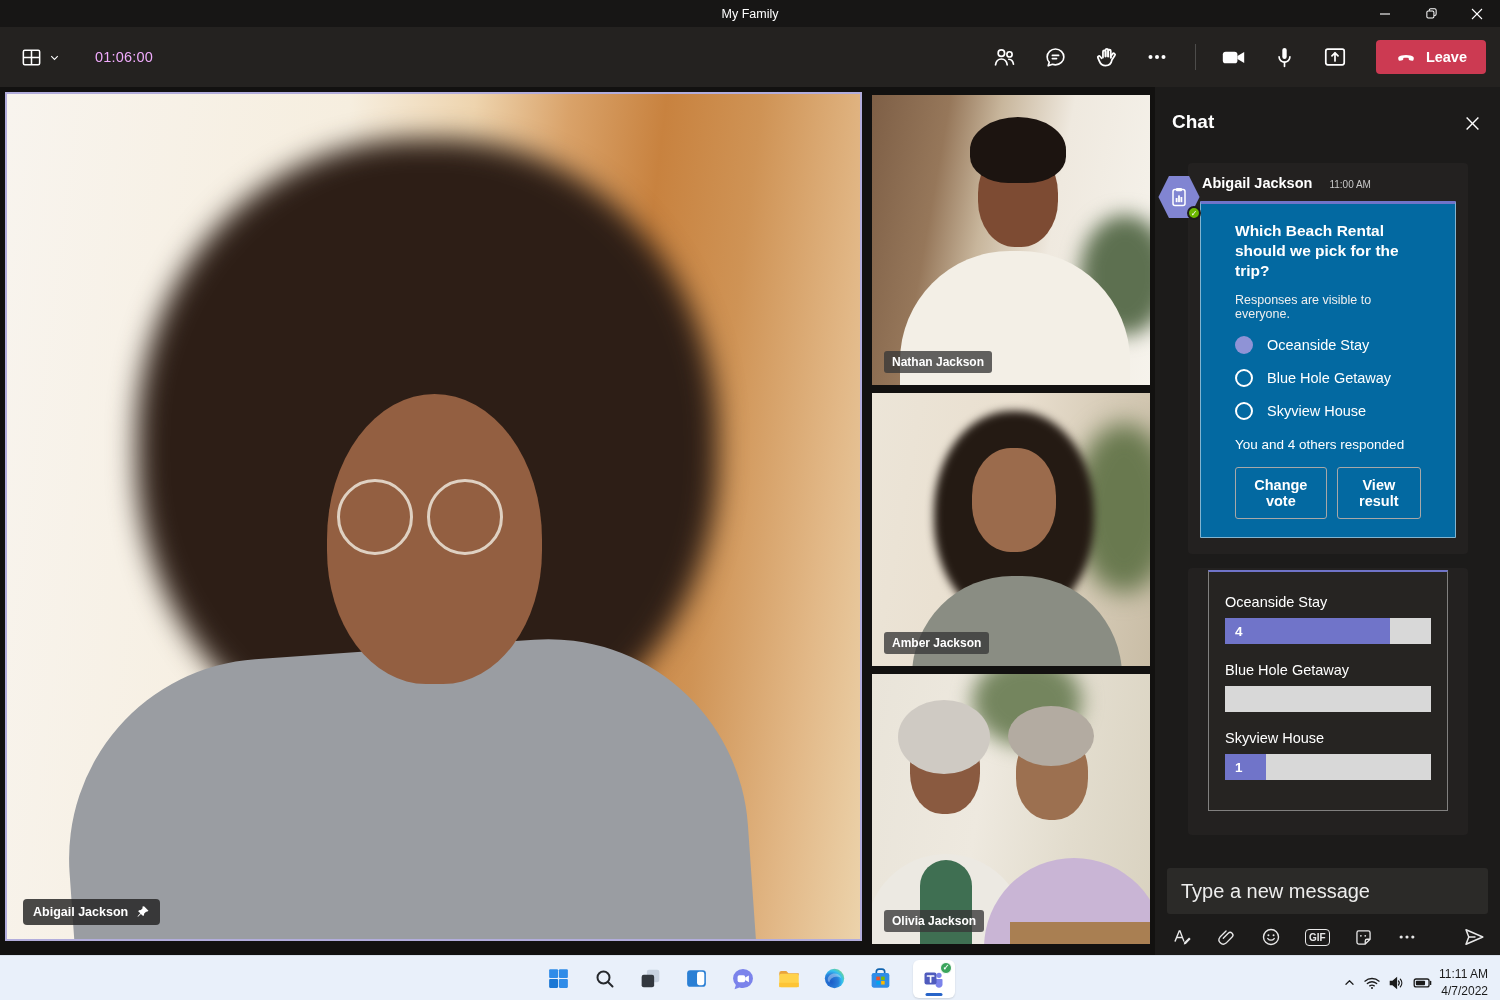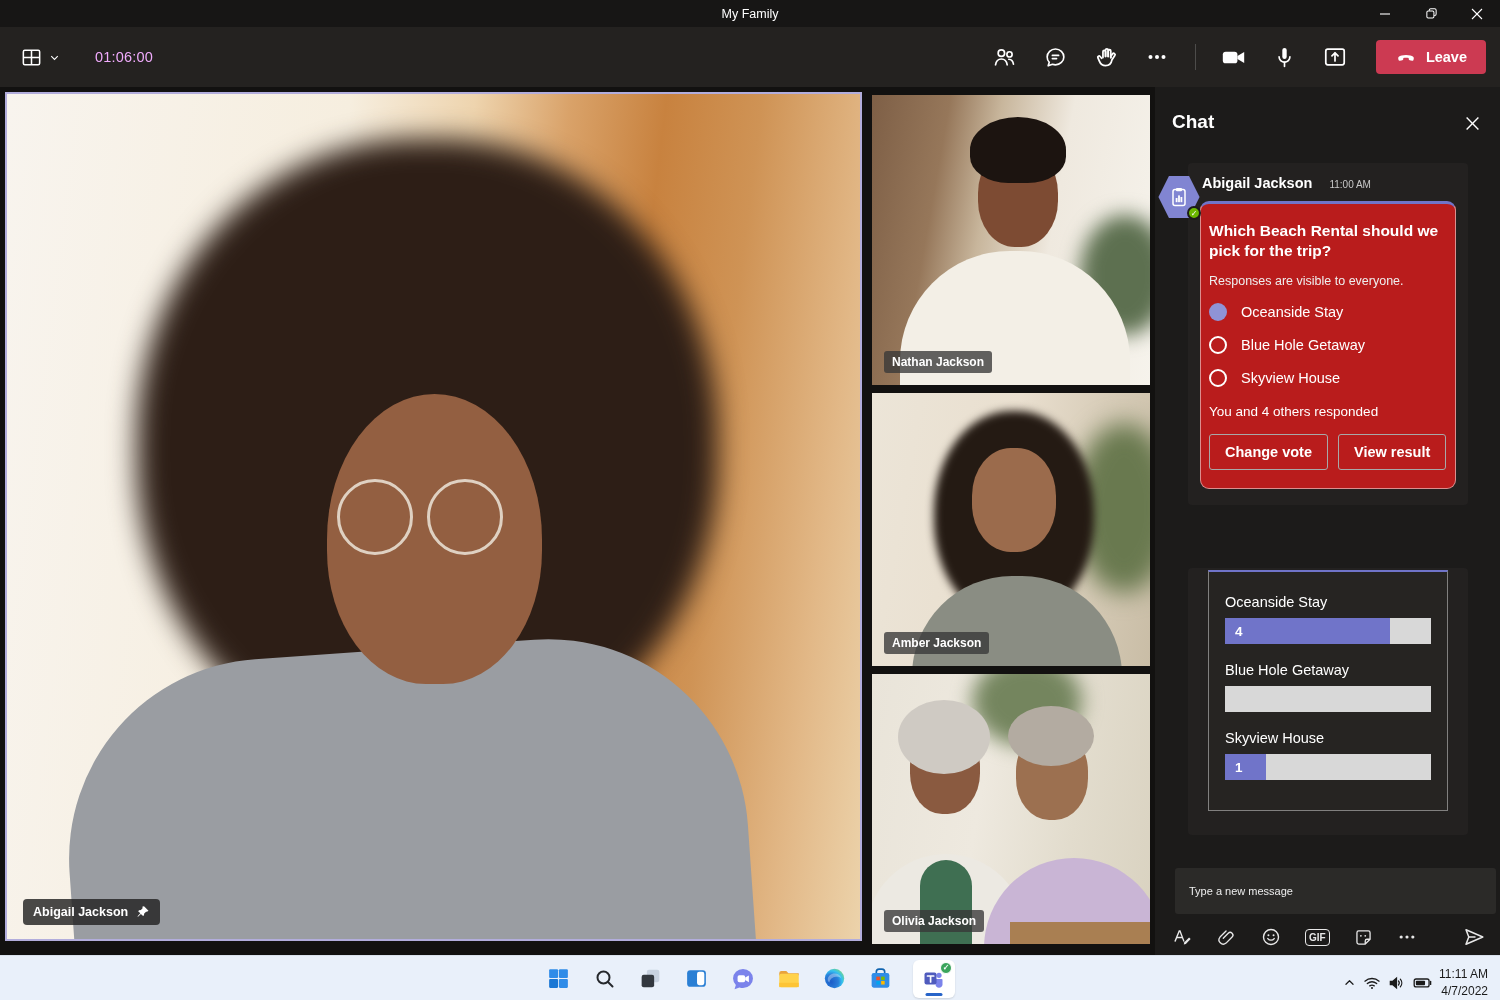--- a/index.html
+++ b/index.html
@@ -87,22 +87,22 @@
   .presence { position:absolute; right:-1px; bottom:-1px; width:14px; height:14px; background:#6bb700;
     border:2px solid #1c1b1a; border-radius:50%; display:flex; align-items:center; justify-content:center;
     color:#fff; font-size:8px; font-weight:700; }
 
   .msg-group { position:absolute; left:33px; width:280px; background:#232120; border-radius:4px; }
   .msg-poll { top:76px; padding:12px 12px 16px; }
   .msg-header { display:flex; align-items:baseline; gap:17px; padding-left:2px; }
   .sender { font-size:14.5px; font-weight:700; }
   .msg-time { font-size:10px; color:#c8c8c8; }
 
-  .poll-card { margin-top:10px; background:#b91c1c; border:1px solid rgba(255,255,255,.5);
-    border-top:3px solid #7074c9; border-radius:9px; padding:17px 8px 18px; }
+  .poll-card { margin-top:10px; background:#0369a1; border:1px solid rgba(255,255,255,.5);
+    border-top:3px solid #7074c9; border-radius:1px; padding:17px 34px 18px; }
   .poll-q { font-size:15.5px; font-weight:700; line-height:1.28; }
   .poll-note { font-size:12.5px; margin-top:13px; color:#efefef; }
   .poll-opt { display:flex; align-items:center; gap:14px; margin-top:15px; }
   .radio { width:18px; height:18px; border-radius:50%; border:2px solid #fff; flex:none; }
   .radio.selected { border:none; background:#8f93d6; }
   .poll-opt-label { font-size:14.5px; }
   .poll-responded { font-size:13.5px; margin-top:17px; }
   .poll-actions { display:flex; gap:10px; margin-top:15px; }
   .poll-btn { background:transparent; border:1px solid #a8a8a8; border-radius:3px; color:#fff;
     font-weight:600; font-size:14.5px; padding:9px 15px; font-family:inherit; }
@@ -110,21 +110,21 @@
   .msg-results { top:481px; padding:2px 20px 24px; }
   .results-card { margin-top:0; background:#262422; border:1px solid rgba(255,255,255,.42);
     border-top:2px solid #7074c9; padding:22px 16px 12px; }
   .res-label { font-size:14.5px; margin-bottom:8px; }
   .res-bar { display:flex; height:26px; margin-bottom:18px; }
   .res-fill { background:#7074c9; color:#fff; font-size:13.5px; font-weight:700;
     display:flex; align-items:center; padding-left:10px; }
   .res-rest { flex:1; background:#d8d8d8; }
 
   .composer-input { position:absolute; left:12px; right:12px; top:781px; height:46px; width:321px;
-    background:#2b2a28; border:none; border-radius:3px; color:#fff; font-size:11px; padding:0 14px; font-family:inherit;margin-left:8px; }
+    background:#2b2a28; border:none; border-radius:3px; color:#fff; font-size:20px; padding:0 14px; font-family:inherit; }
   .composer-input::placeholder { color:#ededed; opacity:1; }
   .composer-icons { position:absolute; left:16px; right:14px; top:836px; height:28px;
     display:flex; align-items:center; gap:23px; }
   .ci-btn { background:none; border:none; display:flex; align-items:center; justify-content:center; }
   .gif-box { color:#e8e8e8; border:1.5px solid #e8e8e8; border-radius:4px; font-size:10px; font-weight:700; padding:2px 3px; }
   .send-btn { margin-left:auto; }
 
   
   .taskbar { position:absolute; left:0; right:0; bottom:0; height:45px; background:#e9f0fa; border-top:1px solid #d9e1ec; }
   .tb-center { position:absolute; left:50%; transform:translateX(-50%); top:0; height:45px;

